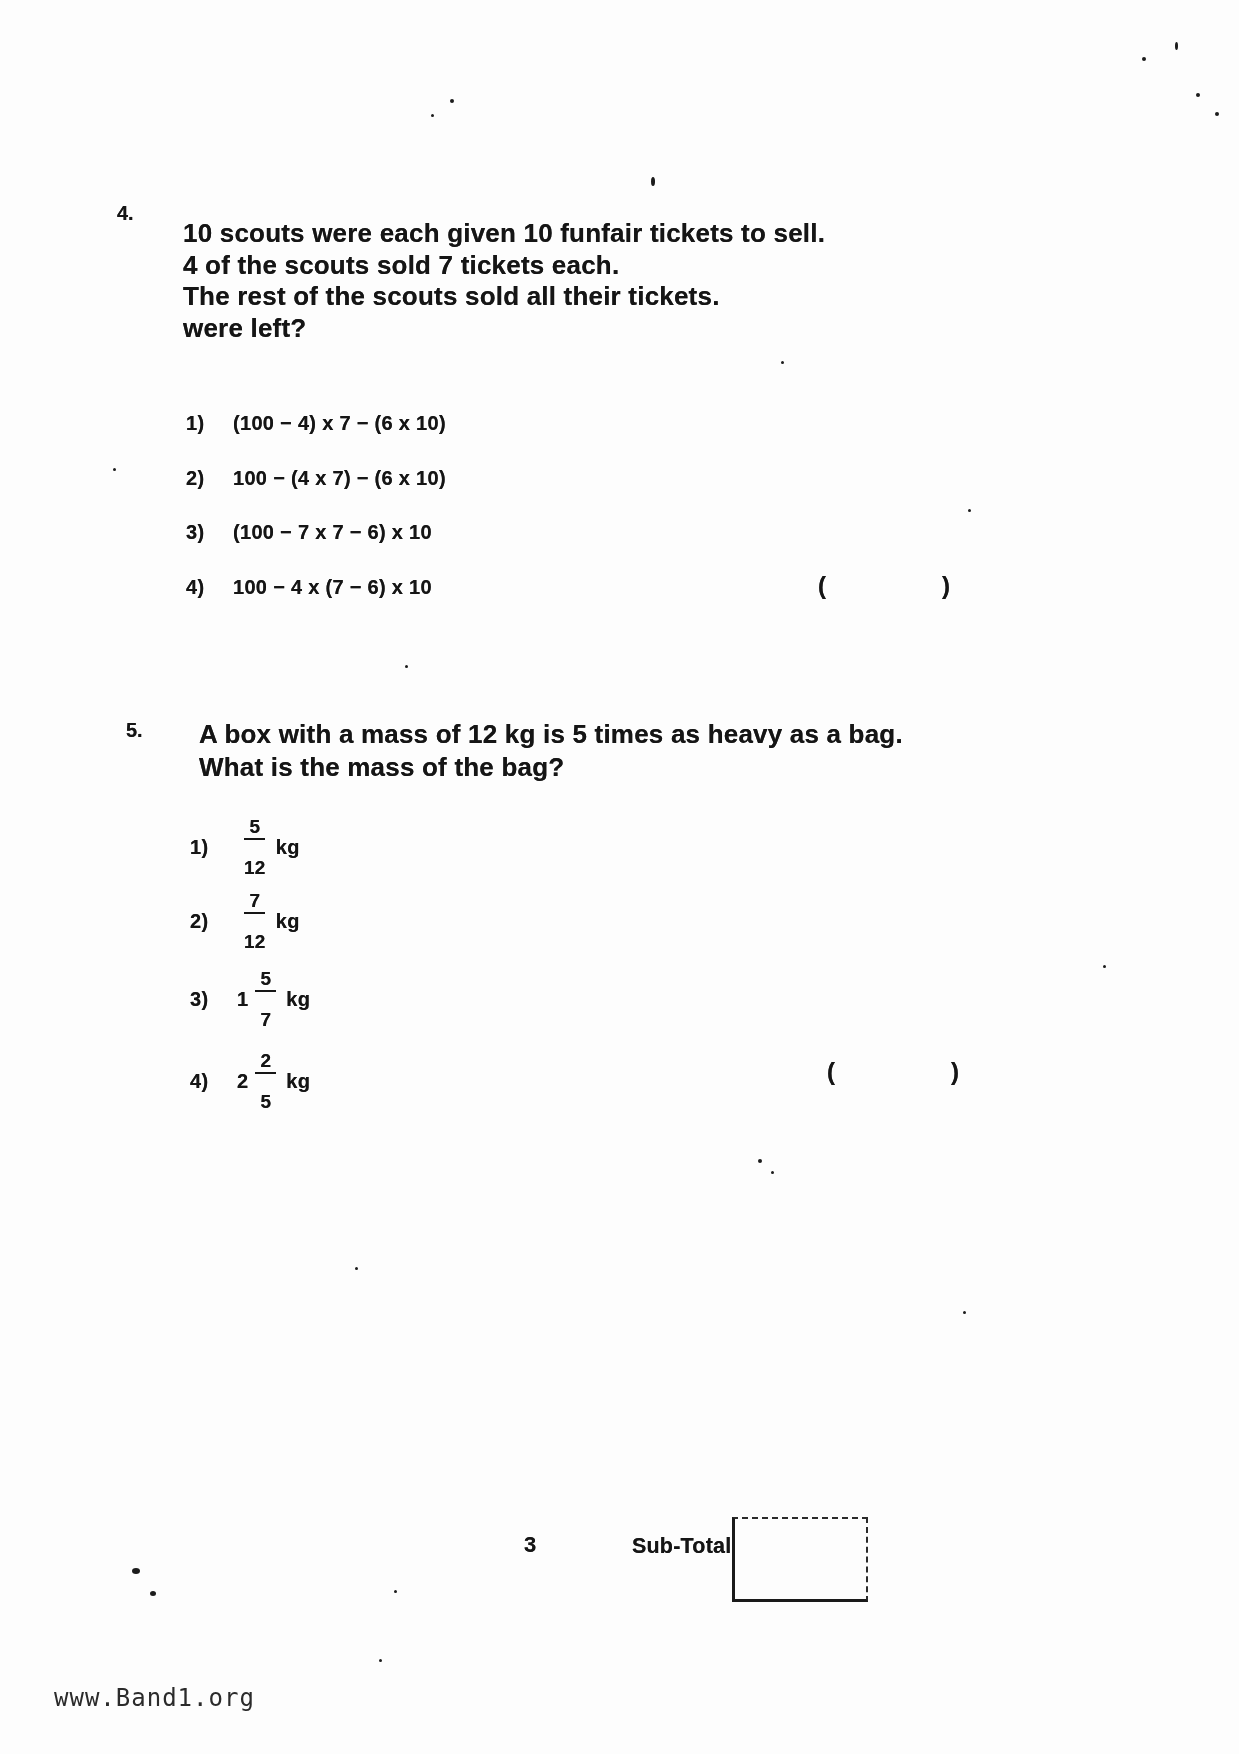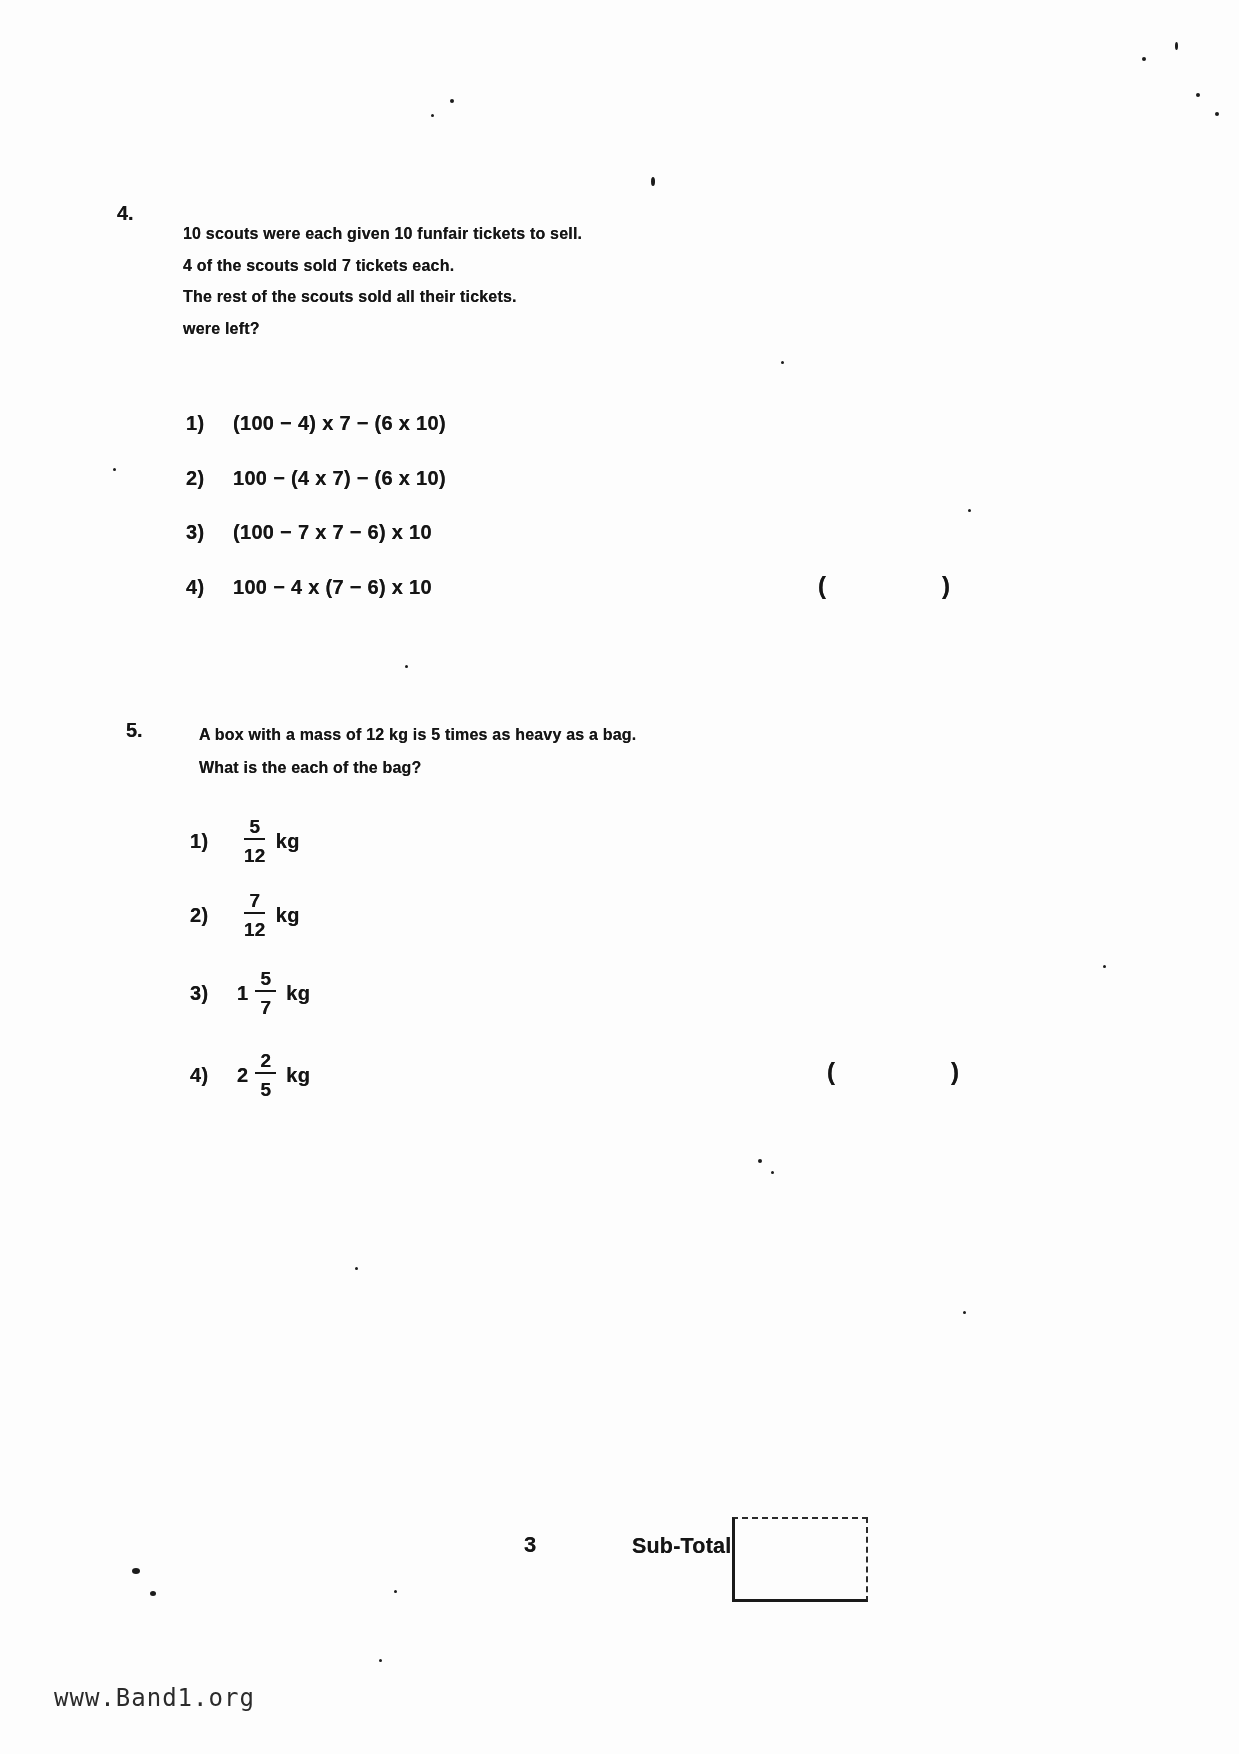--- a/index.html
+++ b/index.html
@@ -4,27 +4,27 @@
 <style>
   html,body{margin:0;padding:0;}
   body{
     width:1239px;height:1754px;position:relative;
     background:#fdfdfd;overflow:hidden;
     font-family:"Liberation Sans",sans-serif;
     color:#151515;
   }
   .scanline{text-shadow:0 0 0.6px rgba(10,10,10,.75);}
   .qnum{position:absolute;font-size:20px;font-weight:700;}
-  .qbody{position:absolute;font-size:16px;font-weight:600;line-height:31.5px;letter-spacing:.2px;}
+  .qbody{position:absolute;font-size:26px;font-weight:600;line-height:31.5px;letter-spacing:.2px;}
   .opt-row{position:absolute;display:flex;align-items:center;font-size:20px;font-weight:600;letter-spacing:.3px;}
   .opt-label{width:47px;flex:0 0 47px;}
   .formula{white-space:pre;}
   .frac{display:inline-flex;flex-direction:column;align-items:center;font-size:19px;line-height:1.12;font-weight:600;margin:0 6px;}
   .frac .fnum{padding:0 5px 1px 5px;border-bottom:2.2px solid #161616;}
-  .frac .fden{padding-top:5px;}
+  .frac .fden{padding-top:17px;}
   .whole{font-size:20px;margin-right:1px;}
   .unit{margin-left:4px;}
   .answer-brackets{position:absolute;width:132px;display:flex;justify-content:space-between;font-size:24px;font-weight:600;}
   .footer-pageno{position:absolute;font-size:22px;font-weight:600;}
   .footer-subtotal{position:absolute;font-size:21.5px;font-weight:700;letter-spacing:.2px;}
   .subtotal-box{
     position:absolute;left:732px;top:1517px;width:131px;height:80px;
     border-left:3.5px solid #1a1a1a;
     border-bottom:3.5px solid #1a1a1a;
     border-top:2.5px dashed #2a2a2a;
@@ -69,21 +69,21 @@
 
 <div class="answer-brackets scanline" style="left:818px;top:572px;">
   <span>(</span>
   <span>)</span>
 </div>
 
 <div class="qnum scanline" style="left:126px;top:719px;">5.</div>
 
 <div class="qbody scanline" style="left:183px;top:718px;width:820px;line-height:33px;margin-left:16px;">
   <div>A box with a mass of 12 kg is 5 times as heavy as a bag.</div>
-  <div>What is the each of the bag?</div>
+  <div>What is the mass of the bag?</div>
 </div>
 
 <div class="opt-row scanline" style="left:190px;top:816px;">
   <span class="opt-label">1)</span>
   <span class="whole"></span>
   <span class="frac">
     <span class="fnum">5</span>
     <span class="fden">12</span>
   </span>
   <span class="unit">kg</span>

